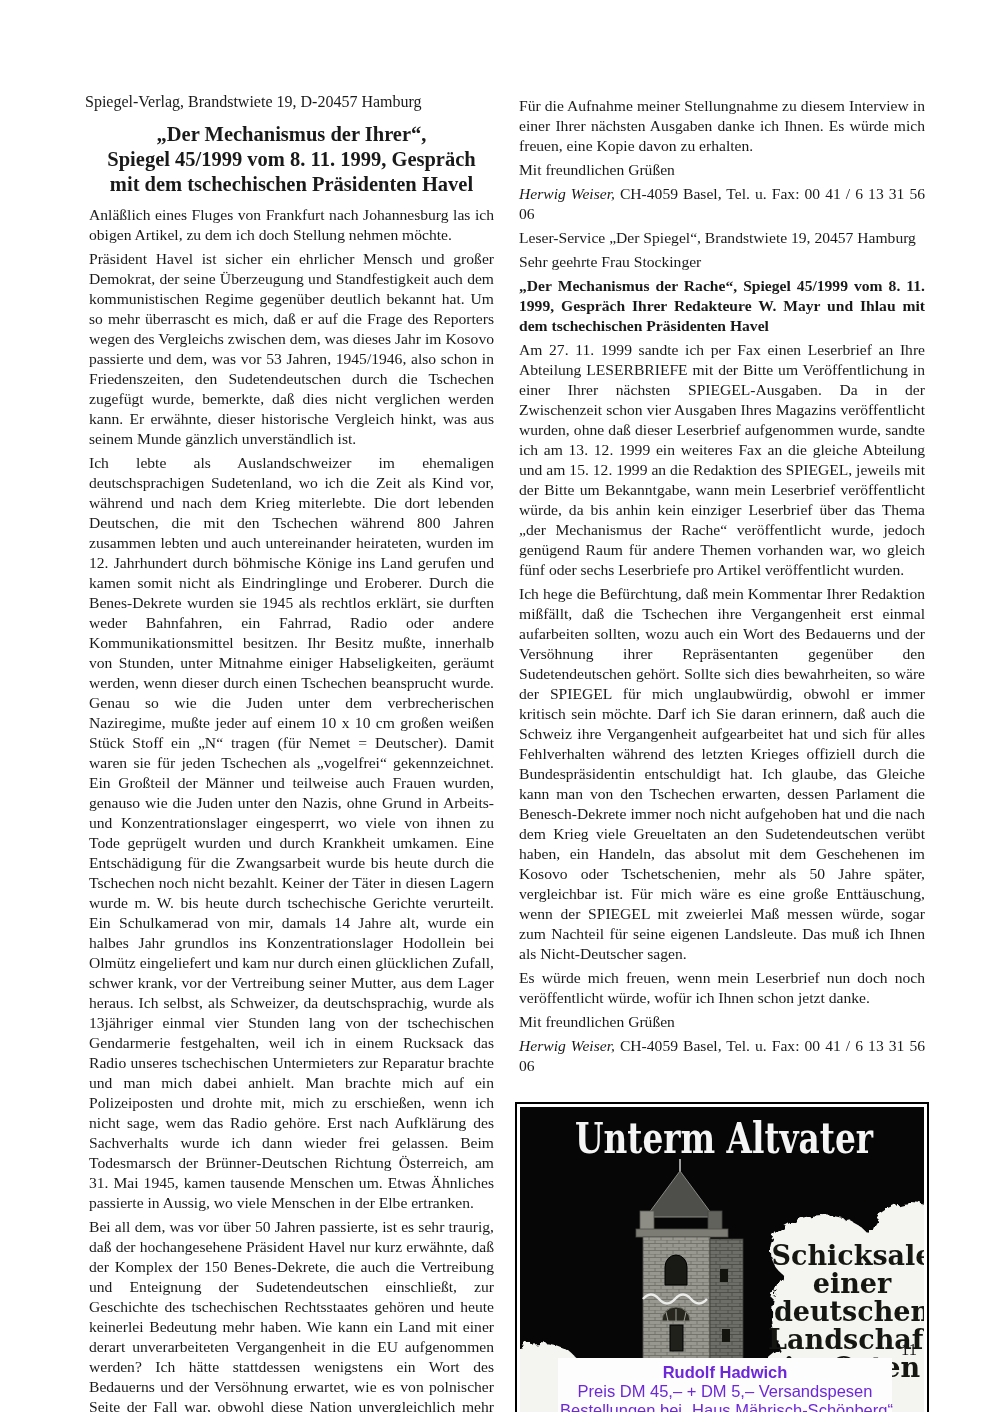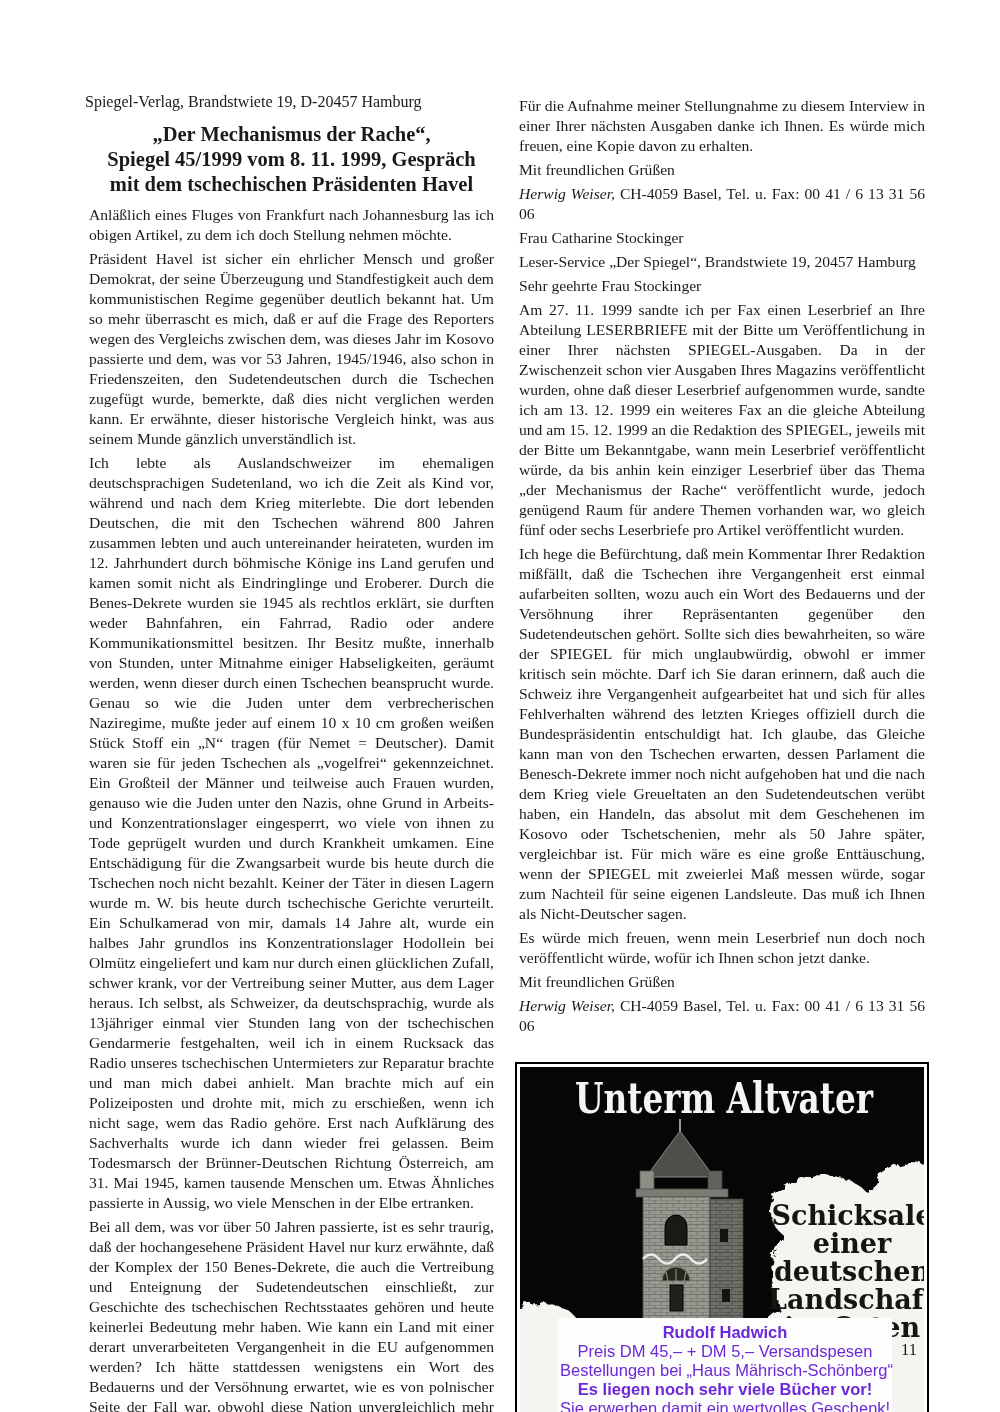--- a/index.html
+++ b/index.html
@@ -32,38 +32,38 @@
   .ad-box .l{font-size:16.5px;line-height:19px;white-space:nowrap;}
   .ad-box .b{font-weight:bold;}
   .page-num{position:absolute;top:1340px;left:901px;font-size:16.5px;}
 </style>
 </head>
 <body>
 
 <section class="col col-left">
   <div class="address">Spiegel-Verlag, Brandstwiete 19, D-20457 Hamburg</div>
   <h1 class="headline">
-    <span>„Der Mechanismus der Rache“,</span><br>
+    <span>„Der Mechanismus der Ihrer“,</span><br>
     <span>Spiegel 45/1999 vom 8. 11. 1999, Gespräch</span><br>
     <span>mit dem tschechischen Präsidenten Havel</span>
   </h1>
   <p class="body-p">Anläßlich eines Fluges von Frankfurt nach Johannesburg las ich obigen Artikel, zu dem ich doch Stellung nehmen möchte.</p>
   <p class="body-p">Präsident Havel ist sicher ein ehrlicher Mensch und großer Demokrat, der seine Überzeugung und Standfestigkeit auch dem kommunistischen Regime gegenüber deutlich bekannt hat. Um so mehr überrascht es mich, daß er auf die Frage des Reporters wegen des Vergleichs zwischen dem, was dieses Jahr im Kosovo passierte und dem, was vor 53 Jahren, 1945/1946, also schon in Friedenszeiten, den Sudetendeutschen durch die Tschechen zugefügt wurde, bemerkte, daß dies nicht verglichen werden kann. Er erwähnte, dieser historische Vergleich hinkt, was aus seinem Munde gänzlich unverständlich ist.</p>
   <p class="body-p gap">Ich lebte als Auslandschweizer im ehemaligen deutschsprachigen Sudetenland, wo ich die Zeit als Kind vor, während und nach dem Krieg miterlebte. Die dort lebenden Deutschen, die mit den Tschechen während 800 Jahren zusammen lebten und auch untereinander heirateten, wurden im 12. Jahrhundert durch böhmische Könige ins Land gerufen und kamen somit nicht als Eindringlinge und Eroberer. Durch die Benes-Dekrete wurden sie 1945 als rechtlos erklärt, sie durften weder Bahnfahren, ein Fahrrad, Radio oder andere Kommunikationsmittel besitzen. Ihr Besitz mußte, innerhalb von Stunden, unter Mitnahme einiger Habseligkeiten, geräumt werden, wenn dieser durch einen Tschechen beansprucht wurde. Genau so wie die Juden unter dem verbrecherischen Naziregime, mußte jeder auf einem 10 x 10 cm großen weißen Stück Stoff ein „N“ tragen (für Nemet = Deutscher). Damit waren sie für jeden Tschechen als „vogelfrei“ gekennzeichnet. Ein Großteil der Männer und teilweise auch Frauen wurden, genauso wie die Juden unter den Nazis, ohne Grund in Arbeits- und Konzentrationslager eingesperrt, wo viele von ihnen zu Tode geprügelt wurden und durch Krankheit umkamen. Eine Entschädigung für die Zwangsarbeit wurde bis heute durch die Tschechen noch nicht bezahlt. Keiner der Täter in diesen Lagern wurde m. W. bis heute durch tschechische Gerichte verurteilt. Ein Schulkamerad von mir, damals 14 Jahre alt, wurde ein halbes Jahr grundlos ins Konzentrationslager Hodollein bei Olmütz eingeliefert und kam nur durch einen glücklichen Zufall, schwer krank, vor der Vertreibung seiner Mutter, aus dem Lager heraus. Ich selbst, als Schweizer, da deutschsprachig, wurde als 13jähriger einmal vier Stunden lang von der tschechischen Gendarmerie festgehalten, weil ich in einem Rucksack das Radio unseres tschechischen Untermieters zur Reparatur brachte und man mich dabei anhielt. Man brachte mich auf ein Polizeiposten und drohte mit, mich zu erschießen, wenn ich nicht sage, wem das Radio gehöre. Erst nach Aufklärung des Sachverhalts wurde ich dann wieder frei gelassen. Beim Todesmarsch der Brünner-Deutschen Richtung Österreich, am 31. Mai 1945, kamen tausende Menschen um. Etwas Ähnliches passierte in Aussig, wo viele Menschen in der Elbe ertranken.</p>
   <p class="body-p gap">Bei all dem, was vor über 50 Jahren passierte, ist es sehr traurig, daß der hochangesehene Präsident Havel nur kurz erwähnte, daß der Komplex der 150 Benes-Dekrete, die auch die Vertreibung und Enteignung der Sudetendeutschen einschließt, zur Geschichte des tschechischen Rechtsstaates gehören und heute keinerlei Bedeutung mehr haben. Wie kann ein Land mit einer derart unverarbeiteten Vergangenheit in die EU aufgenommen werden? Ich hätte stattdessen wenigstens ein Wort des Bedauerns und der Versöhnung erwartet, wie es von polnischer Seite der Fall war, obwohl diese Nation unvergleichlich mehr unter dem Nazi-Terror gelitten hat als die Tschechen. Wie kann man sonst einen „Schlußstrich“ machen?</p>
 </section>
 
 <section class="col col-right">
   <p class="body-p">Für die Aufnahme meiner Stellungnahme zu diesem Interview in einer Ihrer nächsten Ausgaben danke ich Ihnen. Es würde mich freuen, eine Kopie davon zu erhalten.</p>
   <p class="body-p">Mit freundlichen Grüßen</p>
   <p class="body-p sig"><em>Herwig Weiser,</em><span> CH-4059 Basel, Tel. u. Fax: 00 41 / 6 13 31 56 06</span></p>
 
-  <p class="body-p gap-lg">Frau Catharine Stockinger</p>
   <p class="body-p">Leser-Service „Der Spiegel“, Brandstwiete 19, 20457 Hamburg</p>
   <p class="body-p gap-sm">Sehr geehrte Frau Stockinger</p>
+  <p class="body-p bold">„Der Mechanismus der Rache“, Spiegel 45/1999 vom 8. 11. 1999, Gespräch Ihrer Redakteure W. Mayr und Ihlau mit dem tschechischen Präsidenten Havel</p>
   <p class="body-p">Am 27. 11. 1999 sandte ich per Fax einen Leserbrief an Ihre Abteilung LESERBRIEFE mit der Bitte um Veröffentlichung in einer Ihrer nächsten SPIEGEL-Ausgaben. Da in der Zwischenzeit schon vier Ausgaben Ihres Magazins veröffentlicht wurden, ohne daß dieser Leserbrief aufgenommen wurde, sandte ich am 13. 12. 1999 ein weiteres Fax an die gleiche Abteilung und am 15. 12. 1999 an die Redaktion des SPIEGEL, jeweils mit der Bitte um Bekanntgabe, wann mein Leserbrief veröffentlicht würde, da bis anhin kein einziger Leserbrief über das Thema „der Mechanismus der Rache“ veröffentlicht wurde, jedoch genügend Raum für andere Themen vorhanden war, wo gleich fünf oder sechs Leserbriefe pro Artikel veröffentlicht wurden.</p>
   <p class="body-p">Ich hege die Befürchtung, daß mein Kommentar Ihrer Redaktion mißfällt, daß die Tschechen ihre Vergangenheit erst einmal aufarbeiten sollten, wozu auch ein Wort des Bedauerns und der Versöhnung ihrer Repräsentanten gegenüber den Sudetendeutschen gehört. Sollte sich dies bewahrheiten, so wäre der SPIEGEL für mich unglaubwürdig, obwohl er immer kritisch sein möchte. Darf ich Sie daran erinnern, daß auch die Schweiz ihre Vergangenheit aufgearbeitet hat und sich für alles Fehlverhalten während des letzten Krieges offiziell durch die Bundespräsidentin entschuldigt hat. Ich glaube, das Gleiche kann man von den Tschechen erwarten, dessen Parlament die Benesch-Dekrete immer noch nicht aufgehoben hat und die nach dem Krieg viele Greueltaten an den Sudetendeutschen verübt haben, ein Handeln, das absolut mit dem Geschehenen im Kosovo oder Tschetschenien, mehr als 50 Jahre später, vergleichbar ist. Für mich wäre es eine große Enttäuschung, wenn der SPIEGEL mit zweierlei Maß messen würde, sogar zum Nachteil für seine eigenen Landsleute. Das muß ich Ihnen als Nicht-Deutscher sagen.</p>
   <p class="body-p">Es würde mich freuen, wenn mein Leserbrief nun doch noch veröffentlicht würde, wofür ich Ihnen schon jetzt danke.</p>
   <p class="body-p">Mit freundlichen Grüßen</p>
   <p class="body-p sig"><em>Herwig Weiser,</em><span> CH-4059 Basel, Tel. u. Fax: 00 41 / 6 13 31 56 06</span></p>
 
   <div class="ad">
     <div class="ad-inner">
       <svg class="ad-art" width="404" height="362" viewBox="0 0 404 362">
         <defs>

